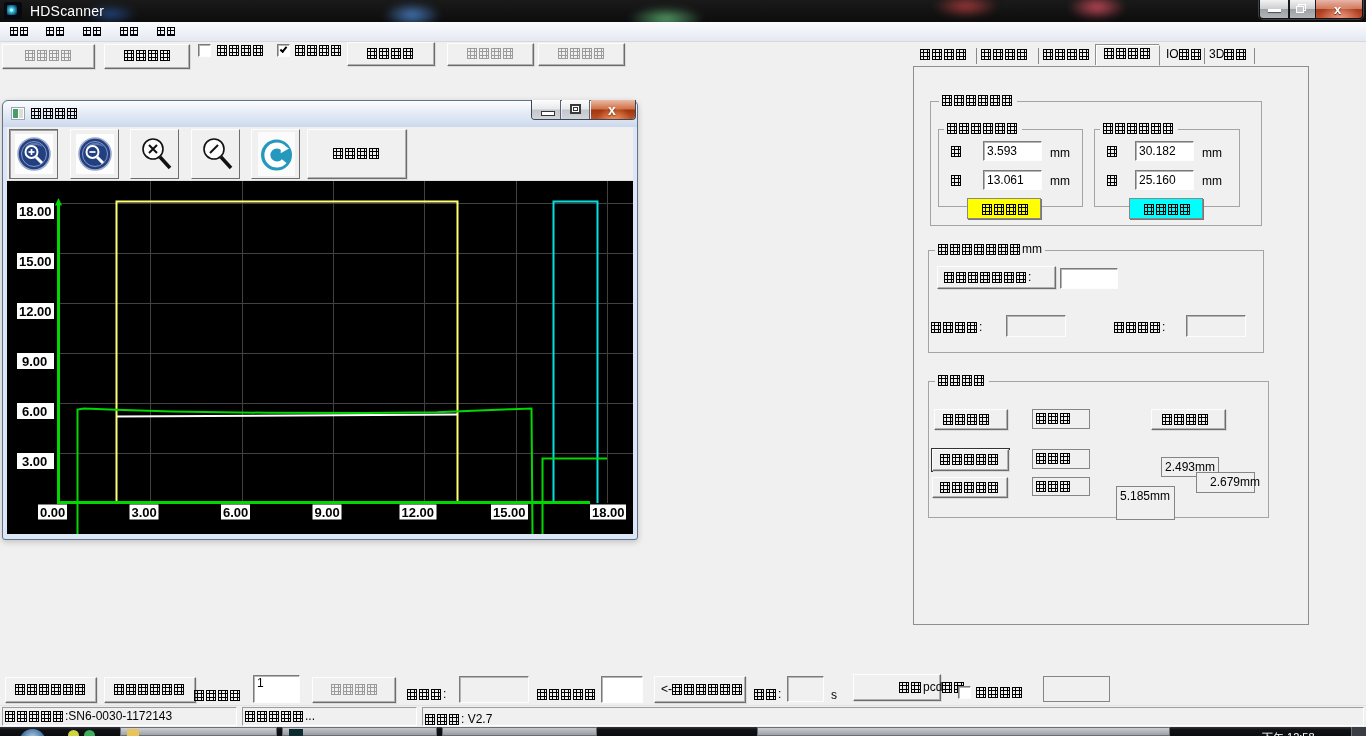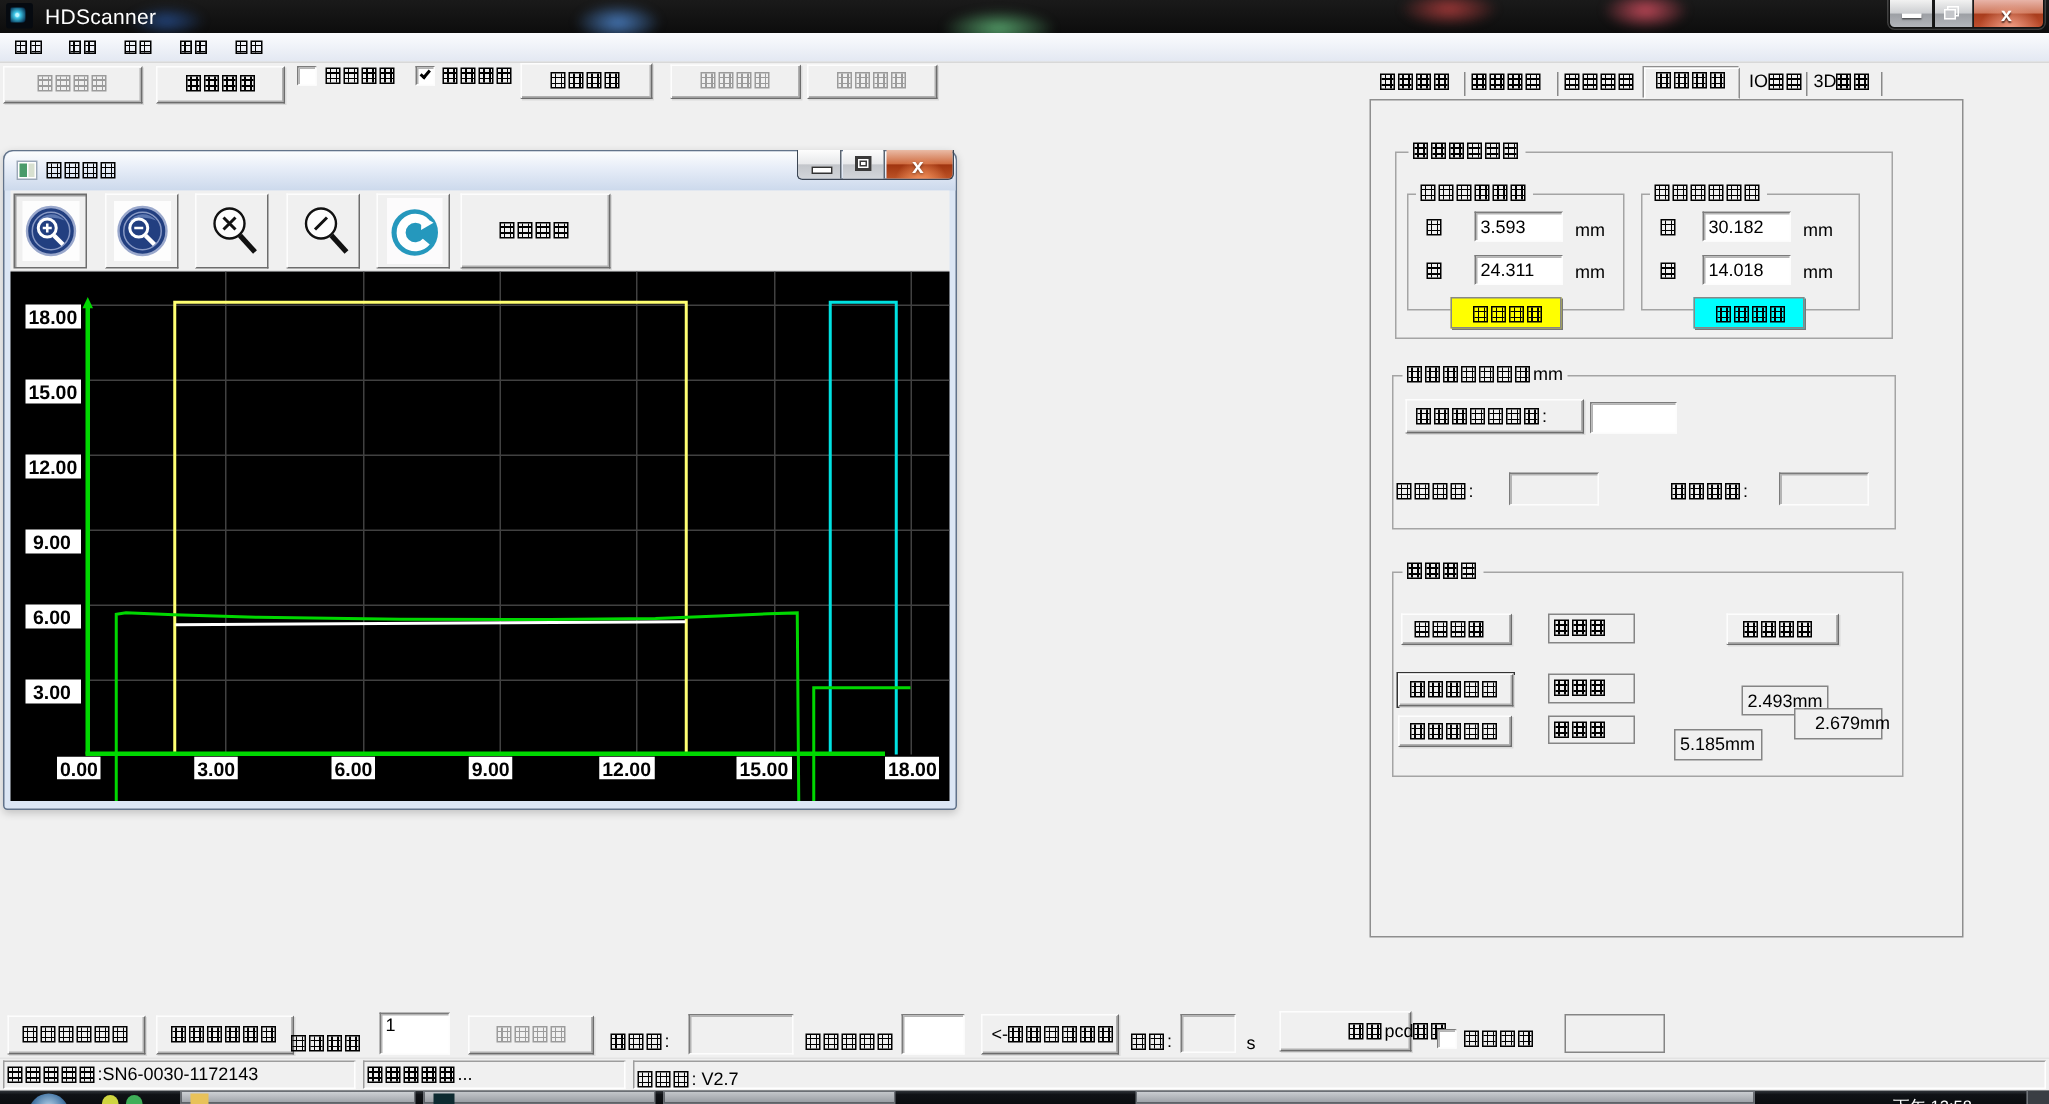--- a/index.html
+++ b/index.html
@@ -233,33 +233,33 @@
 <div class="grp" style="left:930px;top:101px;width:332px;height:125px">
  <div class="t lbl" style="left:8px"><i></i><i></i><i></i><i></i><i></i><i></i></div>
 </div>
 <div class="grp" style="left:938px;top:129px;width:145px;height:78px">
  <div class="t lbl" style="left:5px"><i></i><i></i><i></i><i></i><i></i><i></i></div>
 </div>
 <div class="t" style="left:951px;top:146px"><i></i></div>
 <div class="inp" style="left:983px;top:141px;width:59px;height:20px">3.593</div>
 <div class="ab" style="left:1050px;top:146px;font-size:12px">mm</div>
 <div class="t" style="left:951px;top:175px"><i></i></div>
-<div class="inp" style="left:983px;top:170px;width:59px;height:20px">24.311</div>
+<div class="inp" style="left:983px;top:170px;width:59px;height:20px">13.061</div>
 <div class="ab" style="left:1050px;top:174px;font-size:12px">mm</div>
 <div class="ab" style="left:967px;top:198px;width:74px;height:21px;background:#ffff00;border:1px solid #888;box-shadow:1px 1px 0 #777">
  <div class="t" style="left:14px;top:5px"><i></i><i></i><i></i><i></i></div>
 </div>
 <div class="grp" style="left:1094px;top:129px;width:146px;height:78px">
  <div class="t lbl" style="left:5px"><i></i><i></i><i></i><i></i><i></i><i></i></div>
 </div>
 <div class="t" style="left:1107px;top:146px"><i></i></div>
 <div class="inp" style="left:1135px;top:141px;width:59px;height:20px">30.182</div>
 <div class="ab" style="left:1202px;top:146px;font-size:12px">mm</div>
 <div class="t" style="left:1107px;top:175px"><i></i></div>
-<div class="inp" style="left:1135px;top:170px;width:59px;height:20px">14.018</div>
+<div class="inp" style="left:1135px;top:170px;width:59px;height:20px">25.160</div>
 <div class="ab" style="left:1202px;top:174px;font-size:12px">mm</div>
 <div class="ab" style="left:1129px;top:198px;width:74px;height:21px;background:#00ffff;border:1px solid #888;box-shadow:1px 1px 0 #777">
  <div class="t" style="left:14px;top:5px"><i></i><i></i><i></i><i></i></div>
 </div>
 
 <div class="grp" style="left:928px;top:250px;width:336px;height:103px">
  <div class="t lbl" style="left:6px"><i></i><i></i><i></i><i></i><i></i><i></i><i></i><span class="lat">mm</span></div>
 </div>
 <div class="btn" style="left:937px;top:266px;width:119px;height:23px"></div>
 <div class="t" style="left:944px;top:272px"><i></i><i></i><i></i><i></i><i></i><i></i><i></i><span class="lat">:</span></div>
@@ -281,21 +281,21 @@
 <div class="ab" style="left:931px;top:448px;width:79px;height:24px;border:1px solid #333"></div>
 <div class="btn" style="left:932px;top:449px;width:77px;height:22px"></div>
 <div class="t" style="left:940px;top:454px"><i></i><i></i><i></i><i></i><i></i></div>
 <div class="fbox" style="left:1032px;top:449px;width:58px;height:20px"></div>
 <div class="t" style="left:1036px;top:453px"><i></i><i></i><i></i></div>
 <div class="fbox" style="left:1161px;top:457px;width:58px;height:20px;line-height:18px;padding-left:3px">2.493mm</div>
 <div class="btn" style="left:932px;top:477px;width:76px;height:21px"></div>
 <div class="t" style="left:940px;top:482px"><i></i><i></i><i></i><i></i><i></i></div>
 <div class="fbox" style="left:1032px;top:477px;width:58px;height:19px"></div>
 <div class="t" style="left:1036px;top:481px"><i></i><i></i><i></i></div>
-<div class="fbox" style="left:1116px;top:486px;width:59px;height:21px;line-height:19px;padding-left:3px">5.185mm</div>
+<div class="fbox" style="left:1116px;top:486px;width:59px;height:34px;line-height:19px;padding-left:3px">5.185mm</div>
 <div class="fbox" style="left:1196px;top:472px;width:59px;height:21px;line-height:19px;padding-left:13px">2.679mm</div>
 
 <div class="btn" style="left:5px;top:677px;width:92px;height:26px"></div>
 <div class="t" style="left:15px;top:684px"><i></i><i></i><i></i><i></i><i></i><i></i></div>
 <div class="btn" style="left:104px;top:677px;width:92px;height:26px"></div>
 <div class="t" style="left:114px;top:684px"><i></i><i></i><i></i><i></i><i></i><i></i></div>
 <div class="t" style="left:194px;top:690px"><i></i><i></i><i></i><i></i></div>
 <div class="inp" style="left:253px;top:675px;width:47px;height:28px;line-height:14px">1</div>
 <div class="btn" style="left:312px;top:677px;width:84px;height:26px"></div>
 <div class="t dis" style="left:331px;top:684px"><i></i><i></i><i></i><i></i></div>

